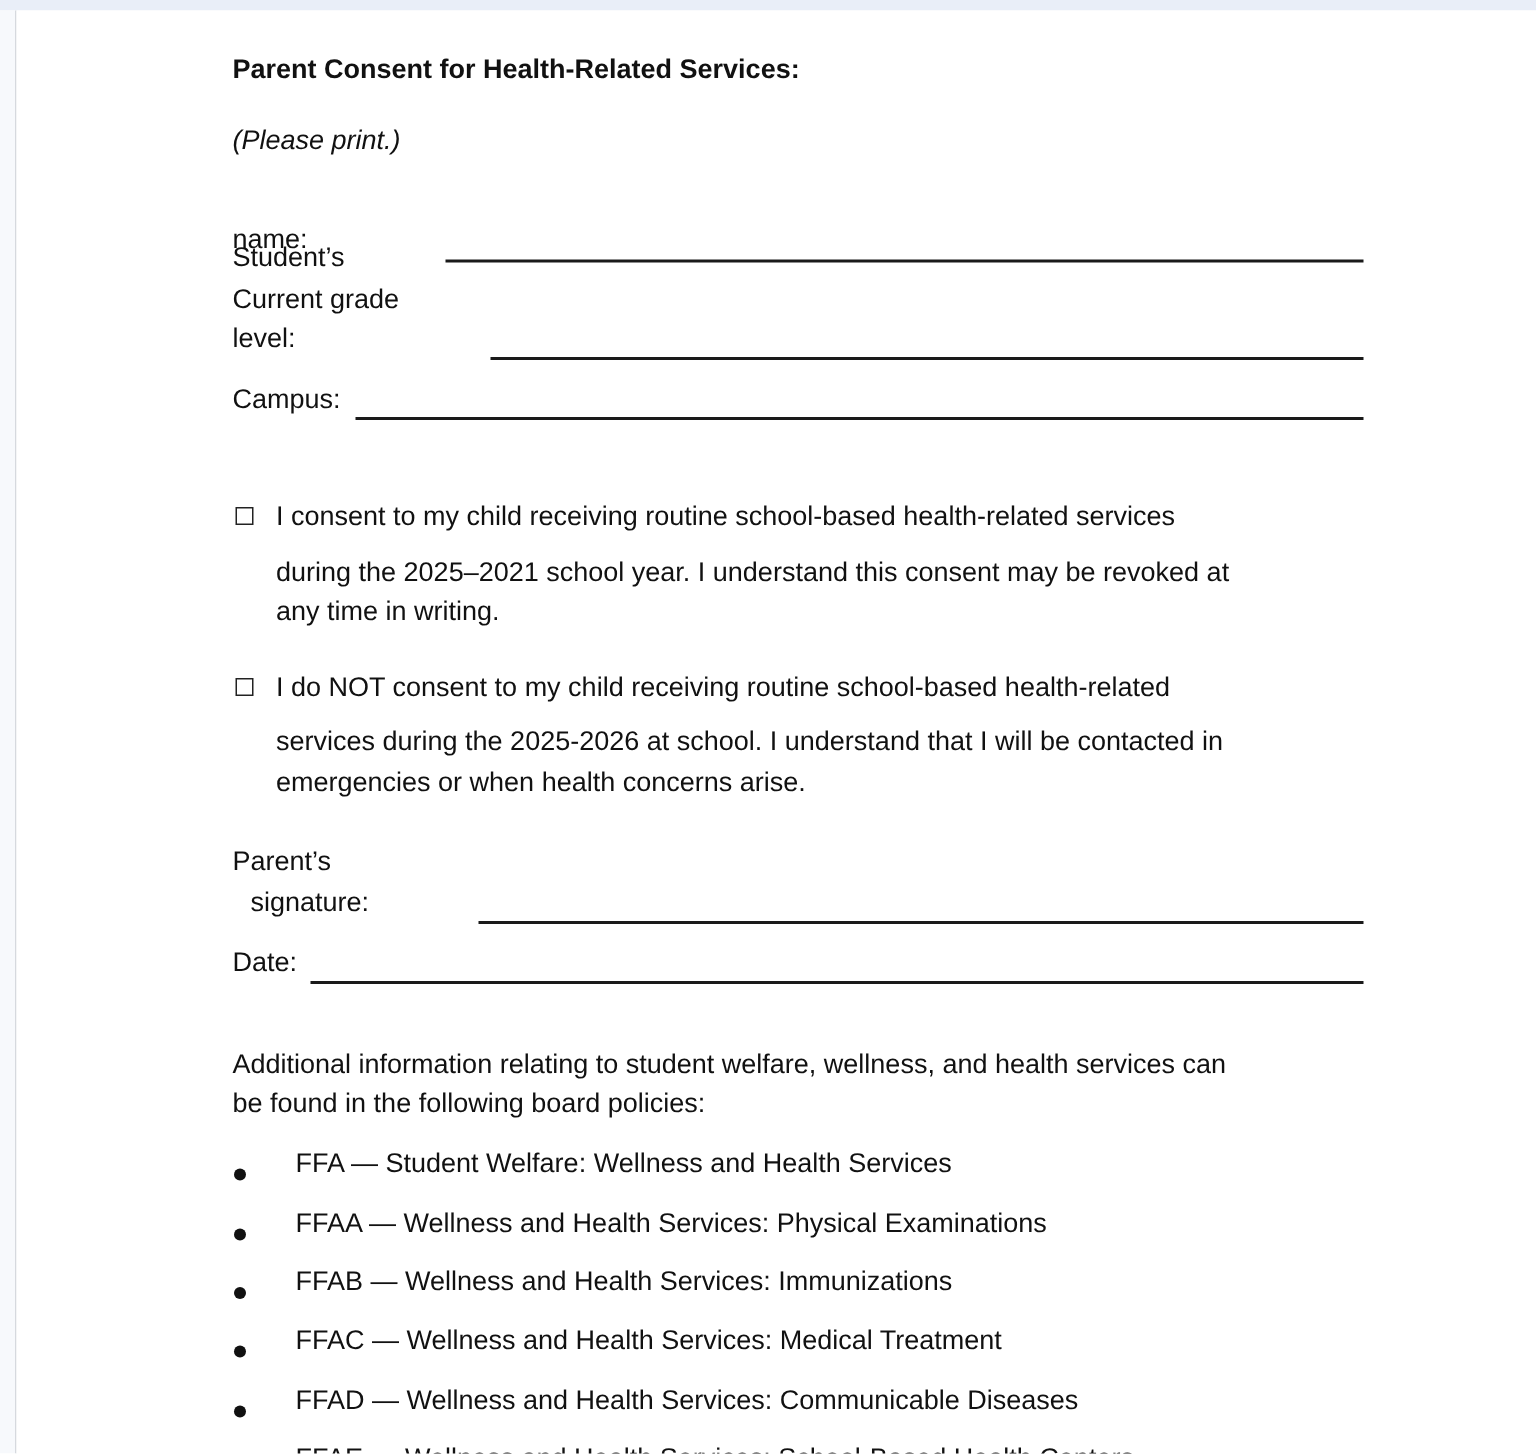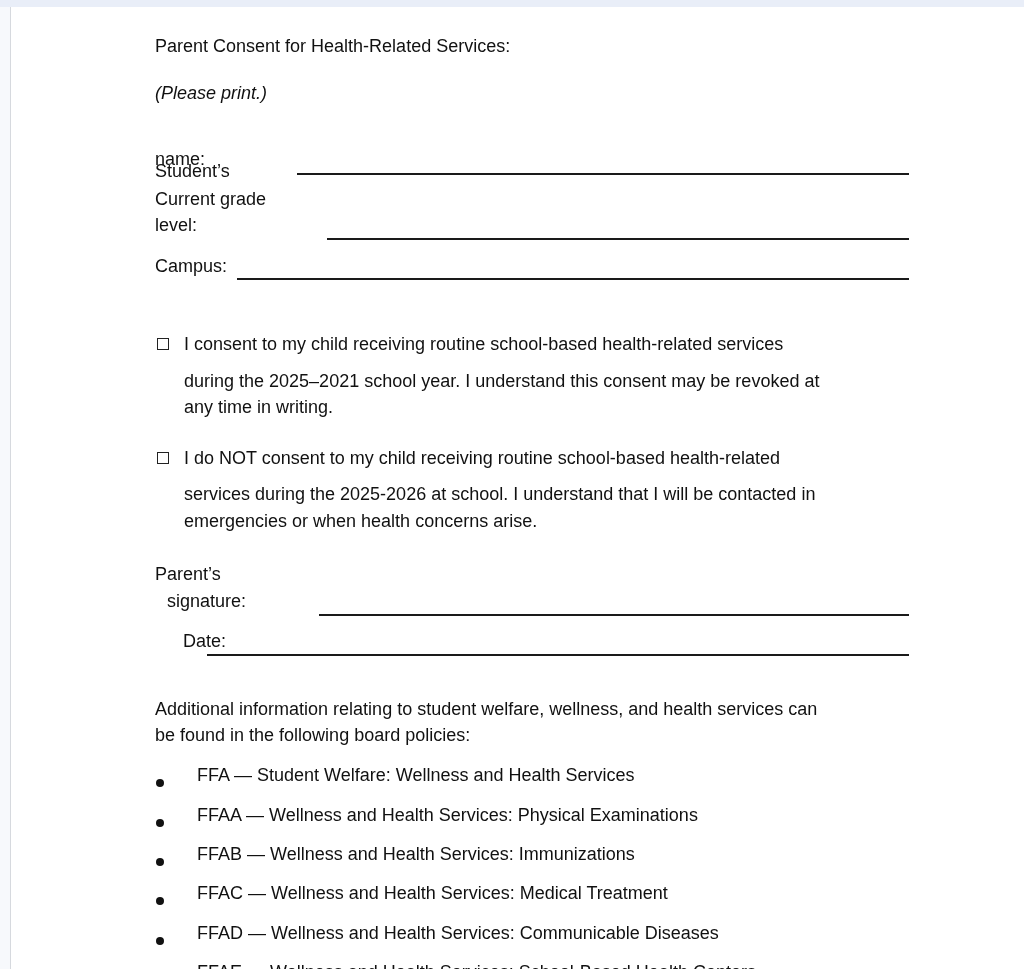--- a/index.html
+++ b/index.html
@@ -12,21 +12,21 @@
     .topbar {
       position: absolute; left: 0; top: 0; width: 1024px; height: 7px;
       background: #e9eef8;
     }
     .leftgutter {
       position: absolute; left: 0; top: 7px; width: 10px; height: 962px;
       background: #f7f9fc; border-right: 1px solid #d6d9de;
     }
     .page { position: absolute; left: 11px; top: 7px; right: 0; bottom: 0; background: #fff; }
     .abs { position: absolute; font-size: 18px; line-height: 27px; white-space: nowrap; }
-    .title { font-weight: normal; text-align: center; }
+    .title { font-weight: bold; text-align: center; }
     .italic { font-style: italic; }
     .rule { position: absolute; height: 2px; background: #1a1a1a; }
     .checkbox {
       position: absolute; width: 10px; height: 10px; border: 1px solid #222; background: #fff;
     }
     .bullet {
       position: absolute; width: 8px; height: 8px; border-radius: 50%; background: #111;
     }
   </style>
 </head>
@@ -58,21 +58,21 @@
 
 <div class="checkbox" style="left:157px; top:452px;"></div>
 <div class="abs" style="left:184px; top:445px;">I do NOT consent to my child receiving routine school-based health-related</div>
 <div class="abs" style="left:184px; top:481px;text-align:right;">services during the 2025-2026 at school. I understand that I will be contacted in</div>
 <div class="abs" style="left:184px; top:508px;">emergencies or when health concerns arise.</div>
 
 <div class="abs" style="left:155px; top:561px;">Parent’s</div>
 <div class="abs" style="left:167px; top:588px;">signature:</div>
 <div class="rule" style="left:319px; top:614px; width:590px;"></div>
 
-<div class="abs" style="left:155px; top:628px;margin-left:28px;">Date:</div>
+<div class="abs" style="left:155px; top:628px;">Date:</div>
 <div class="rule" style="left:207px; top:654px; width:702px;"></div>
 
 <div class="abs" style="left:155px; top:696px;">Additional information relating to student welfare, wellness, and health services can</div>
 <div class="abs" style="left:155px; top:722px;">be found in the following board policies:</div>
 
 <div class="bullet" style="left:156px; top:779px;"></div>
 <div class="abs" style="left:197px; top:762px;">FFA — Student Welfare: Wellness and Health Services</div>
 
 <div class="bullet" style="left:156px; top:819px;"></div>
 <div class="abs" style="left:197px; top:802px;">FFAA — Wellness and Health Services: Physical Examinations</div>

